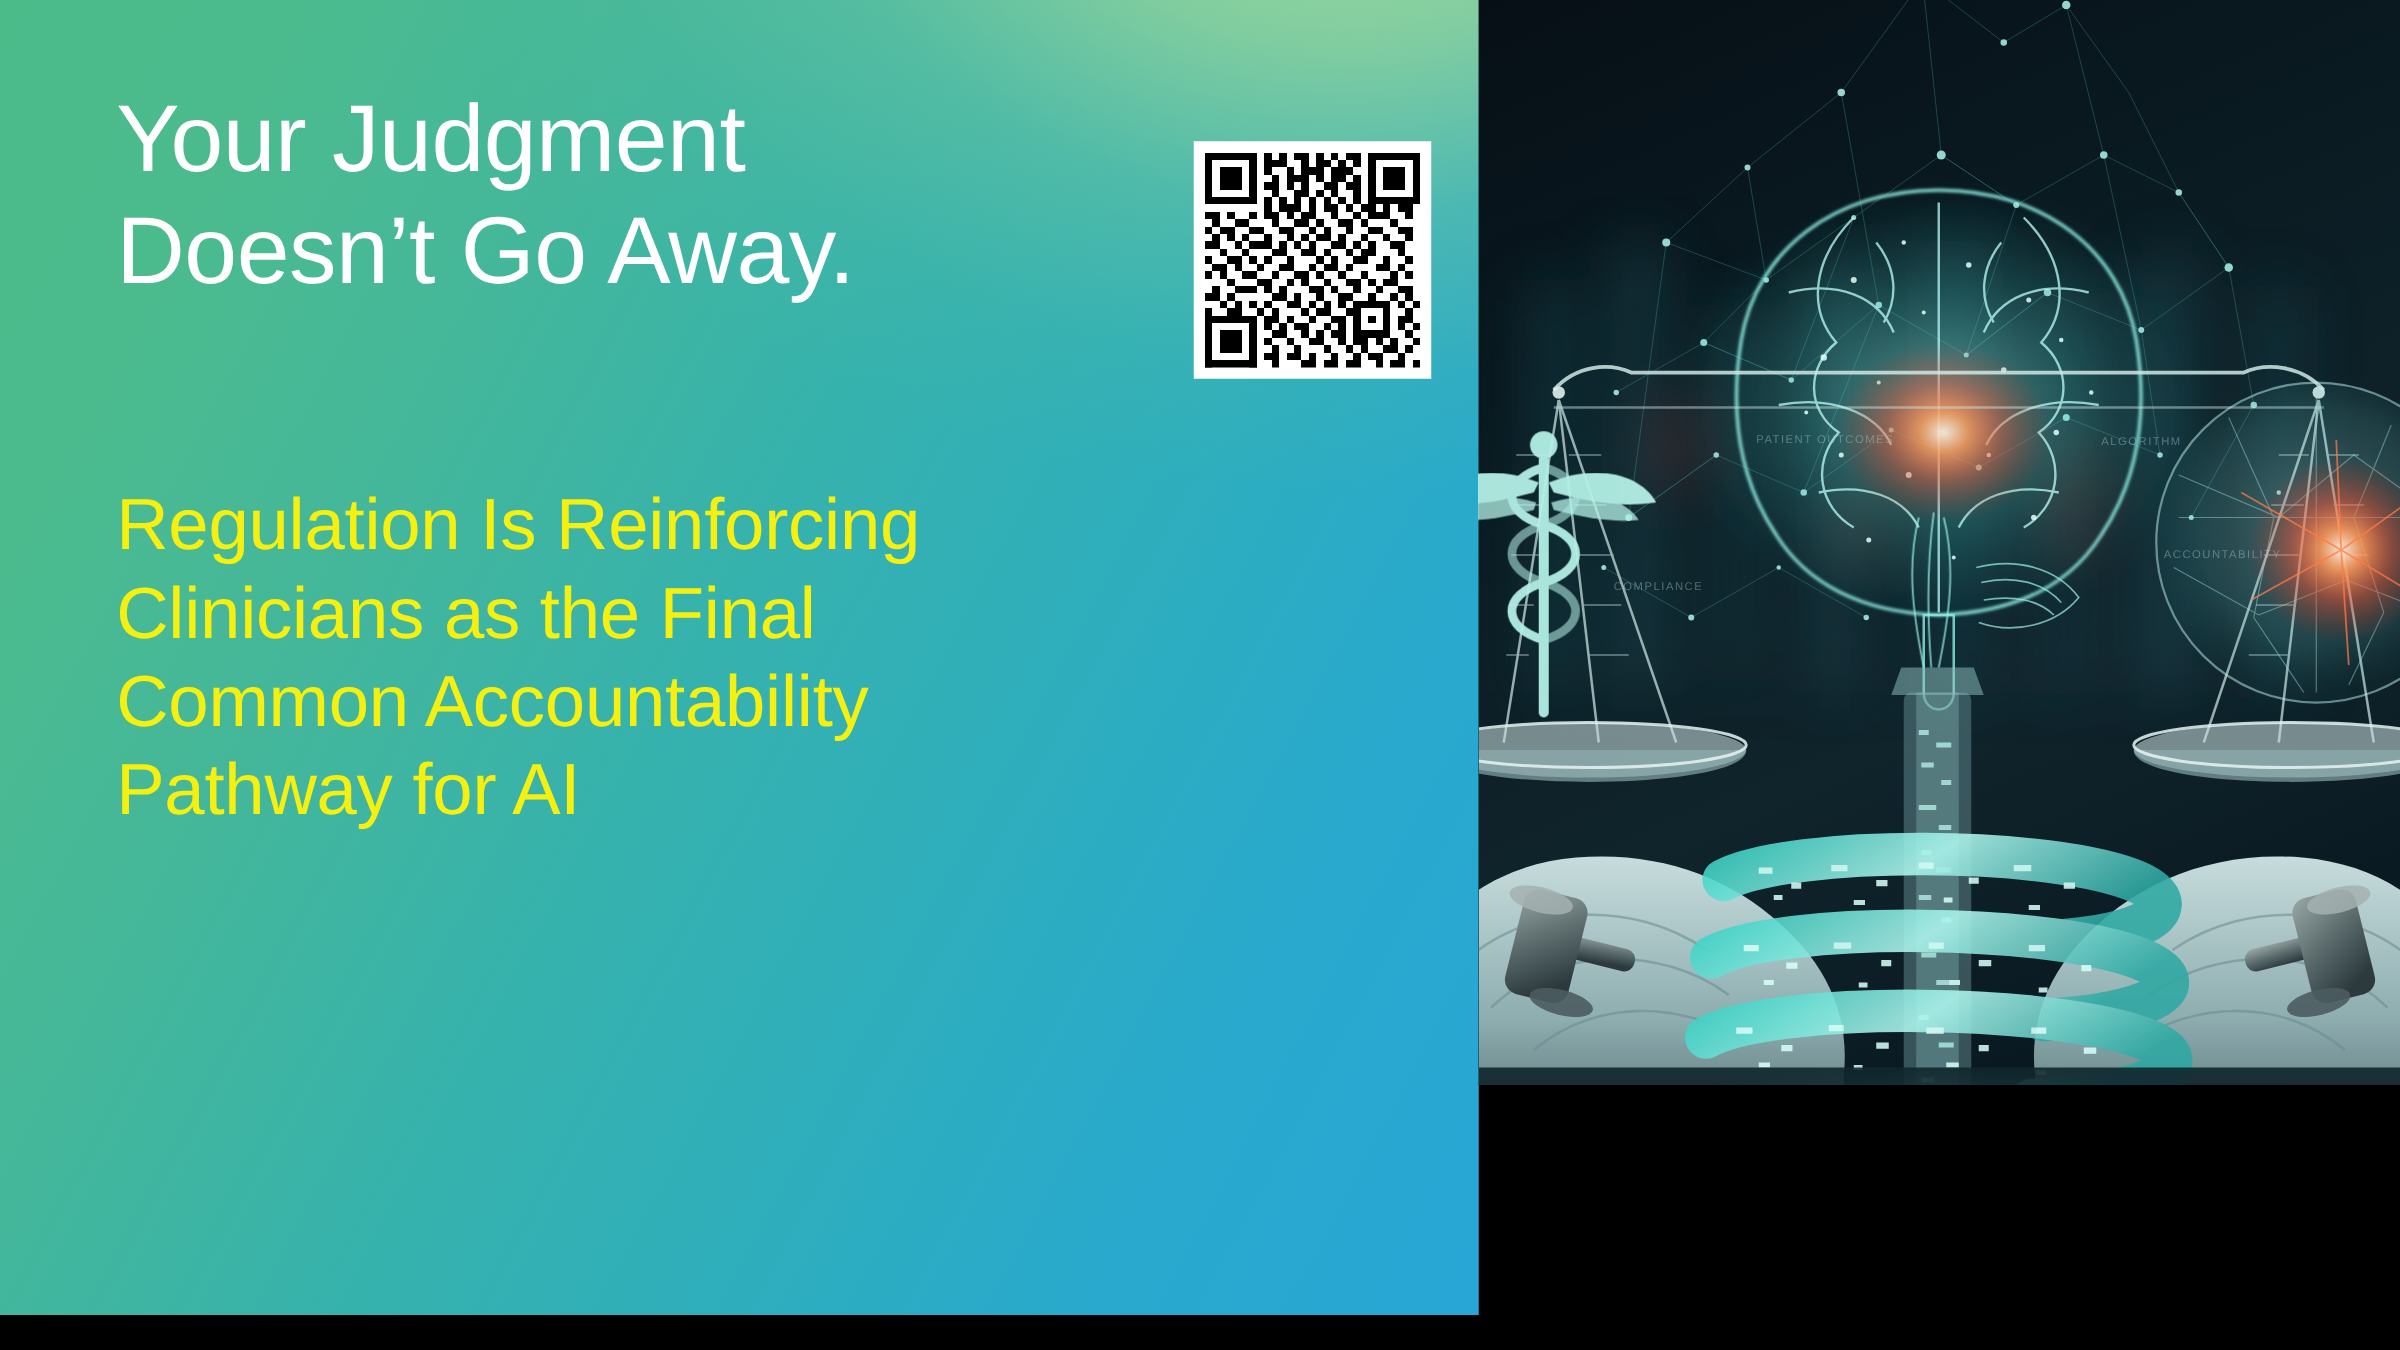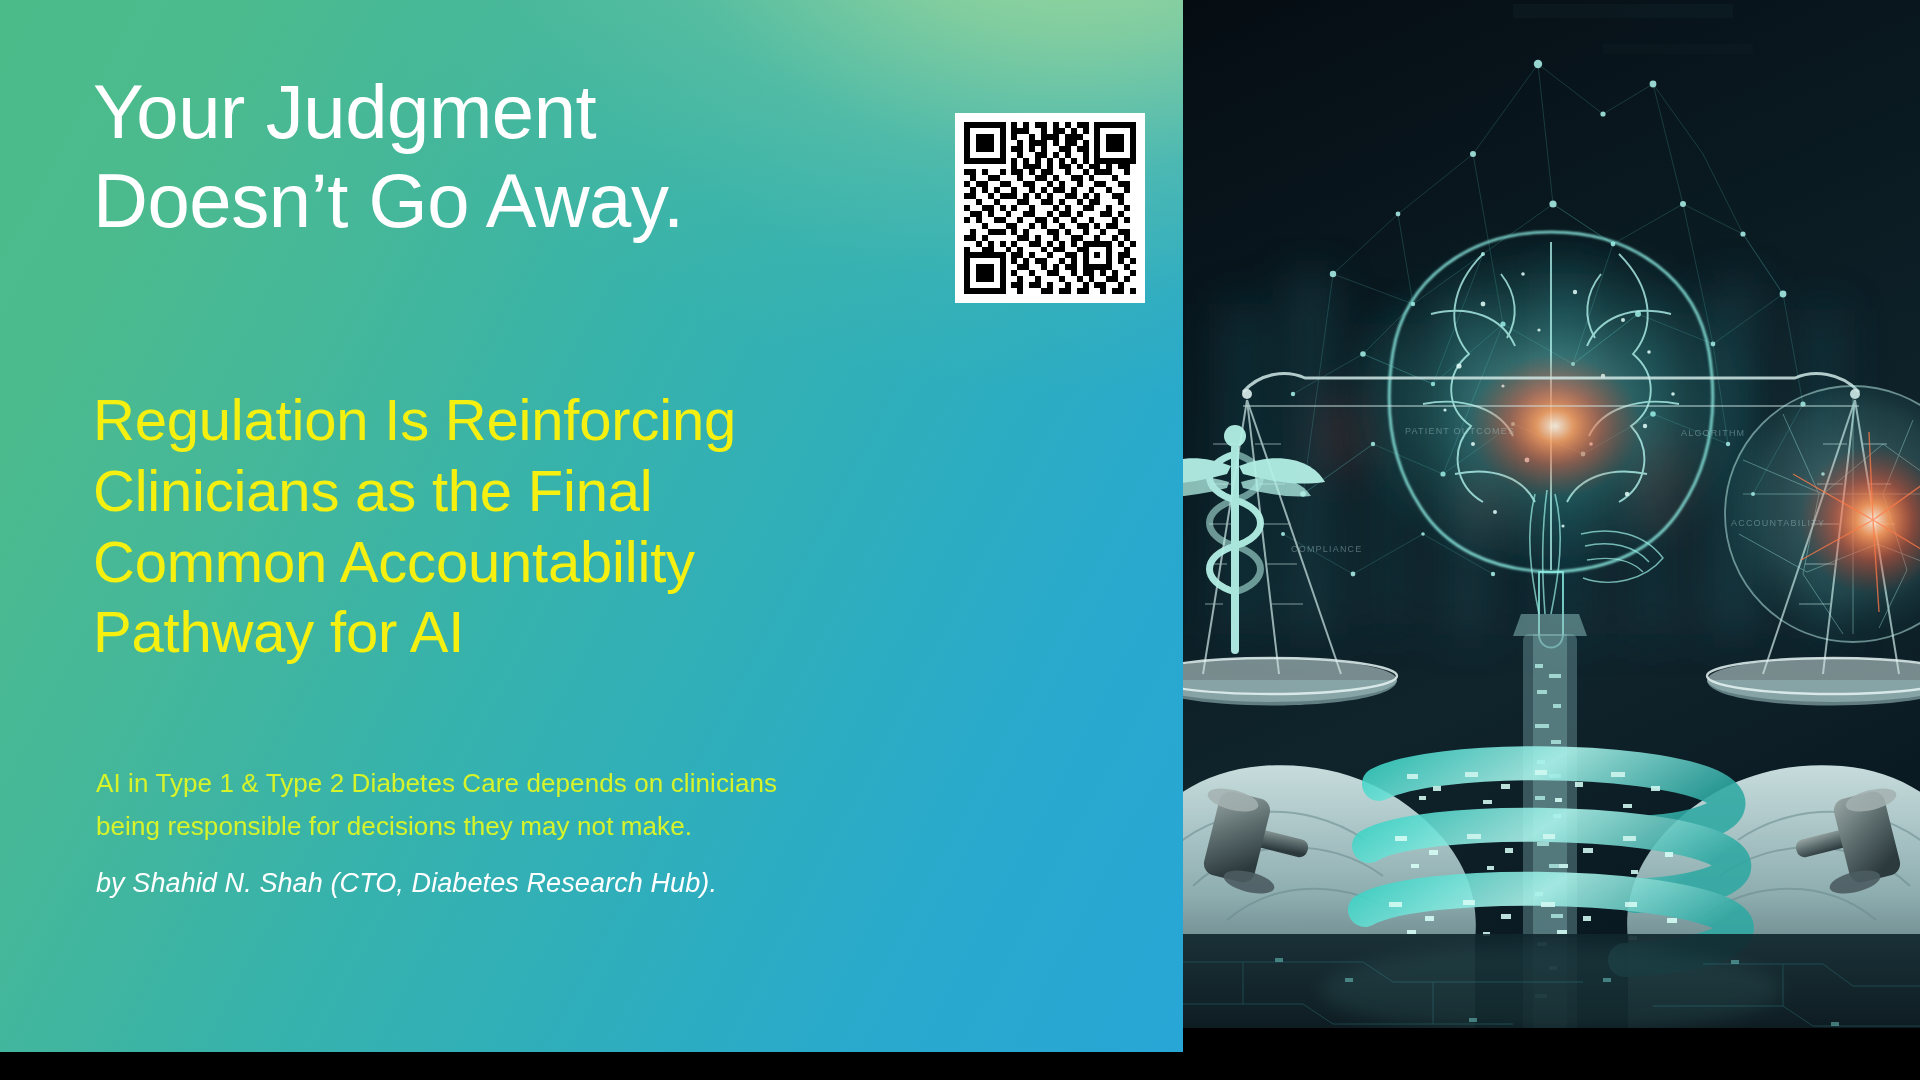--- a/index.html
+++ b/index.html
@@ -87,21 +87,21 @@
     position:absolute; left:96px; top:868px;
     color:#ffffff;
     font-size:27px;
     font-style:italic;
     font-weight:400;
     letter-spacing:0.1px;
   }
 
   
   .right-panel {
-    position:relative; flex:1 1 auto; height:1028px;
+    position:relative; flex:1 1 auto; height:868px;
     background:#050d12;
     overflow:hidden;
   }
   .art { position:absolute; inset:0; }
   .art svg { width:100%; height:100%; display:block; }
 </style>
 </head>
 <body>
 
 <div class="slide">
@@ -368,24 +368,21 @@
           <rect x="28" y="28" width="1" height="1"></rect>
         </g>
       </svg>
     </div>
 
     <h2 class="subhead">Regulation Is Reinforcing
 Clinicians as the Final
 Common Accountability
 Pathway for AI</h2>
 
-    <p class="deck">AI in Type 1 &amp; Type 2 Diabetes Care depends on clinicians
-being responsible for decisions they may not make.</p>
-
-    <p class="byline">by Shahid N. Shah (CTO, Diabetes Research Hub).</p>
+
   </div>
 
   <div class="right-panel">
     <div class="art">
       <svg viewBox="0 0 737 1080" preserveAspectRatio="xMidYMid slice">
         <defs>
           <linearGradient id="bgGrad" x1="0" y1="0" x2="0.3" y2="1">
             <stop offset="0%" stop-color="#050c12"></stop>
             <stop offset="40%" stop-color="#0a1a21"></stop>
             <stop offset="72%" stop-color="#10242c"></stop>

